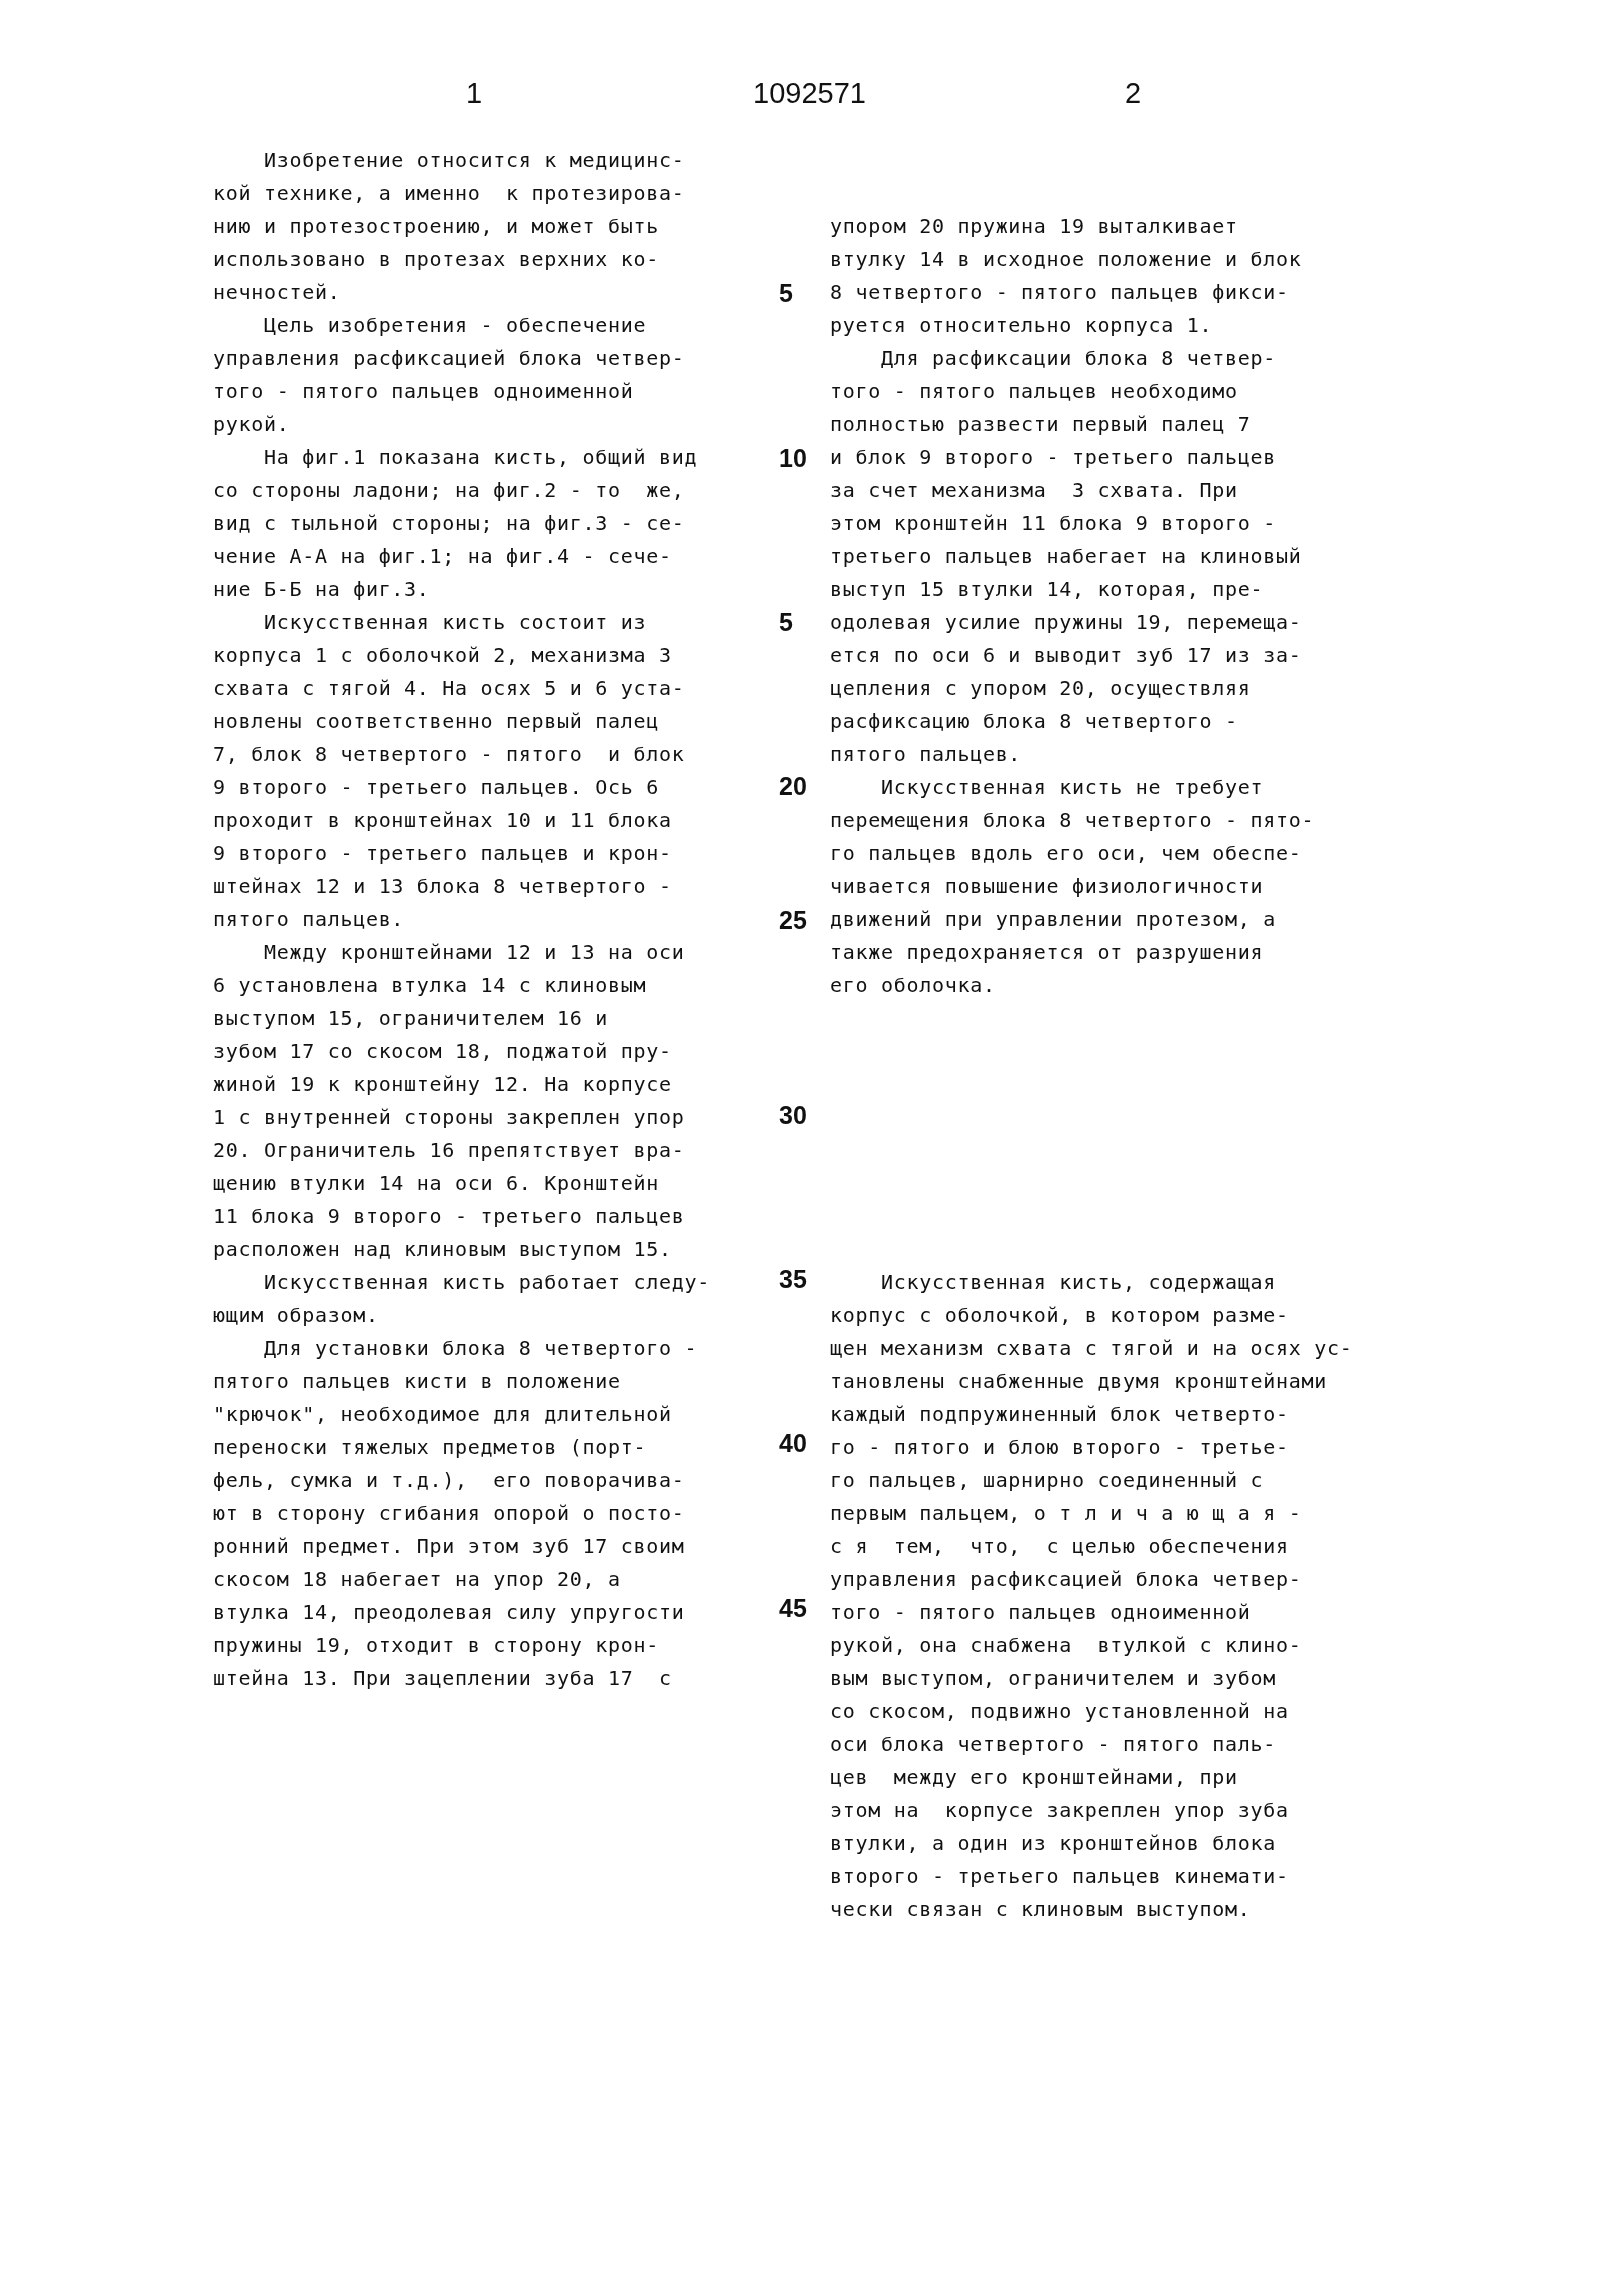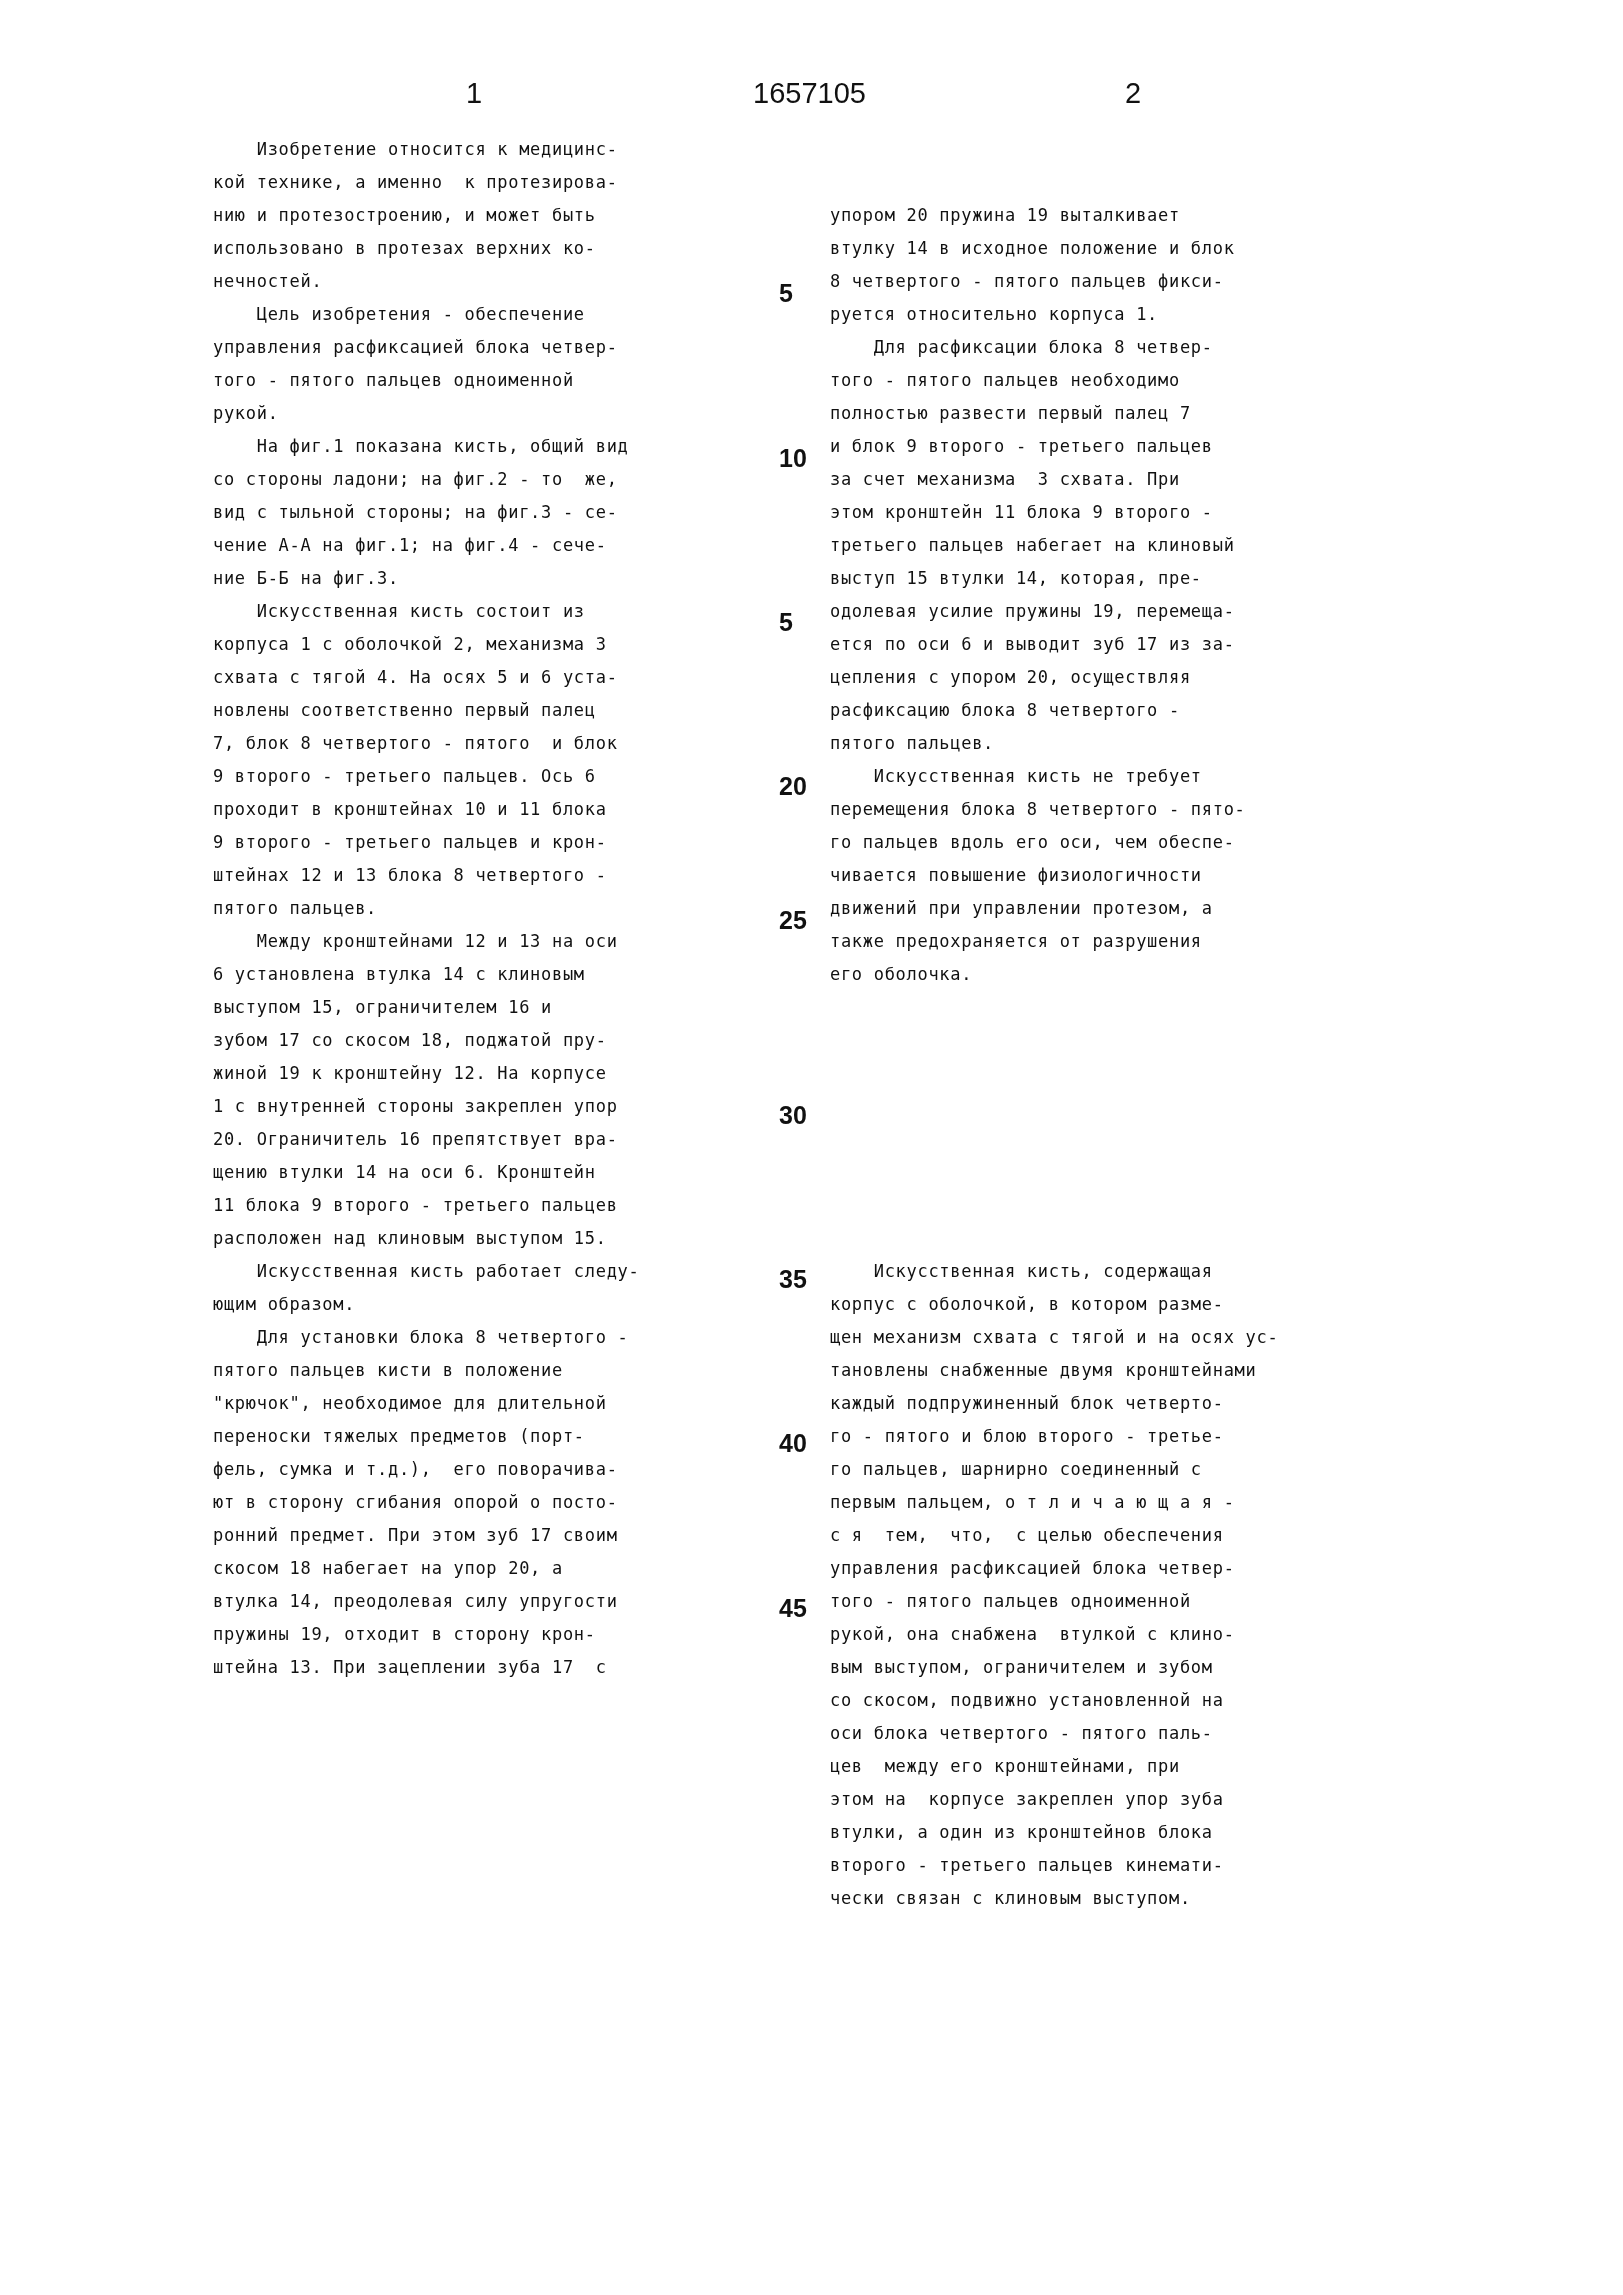--- a/index.html
+++ b/index.html
@@ -1,32 +1,32 @@
 <!DOCTYPE html>
 <html style="font-size:10.5px"><head>
 <meta charset="utf-8">
 <style>
   html, body { margin: 0; padding: 0; background: #ffffff; }
   body { width: 1623px; height: 2295px; position: relative; overflow: hidden;
          font-family: "DejaVu Sans Mono", "Liberation Mono", monospace; color: #111; }
   .hdr { position: absolute; top: 77px; font-size: 29px; font-family: "Liberation Sans Narrow", "Liberation Sans", sans-serif; }
-  .col { position: absolute; top: 133px; font-size: 17px; line-height: 33px; letter-spacing: 0.7px; white-space: pre; }
+  .col { position: absolute; top: 144px; font-size: 20px; line-height: 33px; letter-spacing: 0.7px; white-space: pre; }
   #left { left: 213px; }
   #right { left: 830px; }
   .line { display: block; height: 33px; }
   .gap { display: block; height: 33px; }
   .lnum { position: absolute; left: 779px; font-size: 25px; font-weight: bold; font-family: "Liberation Sans", sans-serif; }
   .spaced { letter-spacing: 14.4px; }
 </style>
 </head>
 <body>
 
 <div>
   <span class="hdr" style="left:466px">1</span>
-  <span class="hdr" style="left:753px">1657105</span>
+  <span class="hdr" style="left:753px">1092571</span>
   <span class="hdr" style="left:1125px">2</span>
 </div>
 
 <div id="left" class="col"><span class="line">    Изобретение относится к медицинс-</span><span class="line">кой технике, а именно  к протезирова-</span><span class="line">нию и протезостроению, и может быть</span><span class="line">использовано в протезах верхних ко-</span><span class="line">нечностей.</span><span class="line">    Цель изобретения - обеспечение</span><span class="line">управления расфиксацией блока четвер-</span><span class="line">того - пятого пальцев одноименной</span><span class="line">рукой.</span><span class="line">    На фиг.1 показана кисть, общий вид</span><span class="line">со стороны ладони; на фиг.2 - то  же,</span><span class="line">вид с тыльной стороны; на фиг.3 - се-</span><span class="line">чение А-А на фиг.1; на фиг.4 - сече-</span><span class="line">ние Б-Б на фиг.3.</span><span class="line">    Искусственная кисть состоит из</span><span class="line">корпуса 1 с оболочкой 2, механизма 3</span><span class="line">схвата с тягой 4. На осях 5 и 6 уста-</span><span class="line">новлены соответственно первый палец</span><span class="line">7, блок 8 четвертого - пятого  и блок</span><span class="line">9 второго - третьего пальцев. Ось 6</span><span class="line">проходит в кронштейнах 10 и 11 блока</span><span class="line">9 второго - третьего пальцев и крон-</span><span class="line">штейнах 12 и 13 блока 8 четвертого -</span><span class="line">пятого пальцев.</span><span class="line">    Между кронштейнами 12 и 13 на оси</span><span class="line">6 установлена втулка 14 с клиновым</span><span class="line">выступом 15, ограничителем 16 и</span><span class="line">зубом 17 со скосом 18, поджатой пру-</span><span class="line">жиной 19 к кронштейну 12. На корпусе</span><span class="line">1 с внутренней стороны закреплен упор</span><span class="line">20. Ограничитель 16 препятствует вра-</span><span class="line">щению втулки 14 на оси 6. Кронштейн</span><span class="line">11 блока 9 второго - третьего пальцев</span><span class="line">расположен над клиновым выступом 15.</span><span class="line">    Искусственная кисть работает следу-</span><span class="line">ющим образом.</span><span class="line">    Для установки блока 8 четвертого -</span><span class="line">пятого пальцев кисти в положение</span><span class="line">"крючок", необходимое для длительной</span><span class="line">переноски тяжелых предметов (порт-</span><span class="line">фель, сумка и т.д.),  его поворачива-</span><span class="line">ют в сторону сгибания опорой о посто-</span><span class="line">ронний предмет. При этом зуб 17 своим</span><span class="line">скосом 18 набегает на упор 20, а</span><span class="line">втулка 14, преодолевая силу упругости</span><span class="line">пружины 19, отходит в сторону крон-</span><span class="line">штейна 13. При зацеплении зуба 17  с</span></div>
 <div id="right" class="col">
   <div id="right-top"><span class="line">упором 20 пружина 19 выталкивает</span><span class="line">втулку 14 в исходное положение и блок</span><span class="line">8 четвертого - пятого пальцев фикси-</span><span class="line">руется относительно корпуса 1.</span><span class="line">    Для расфиксации блока 8 четвер-</span><span class="line">того - пятого пальцев необходимо</span><span class="line">полностью развести первый палец 7</span><span class="line">и блок 9 второго - третьего пальцев</span><span class="line">за счет механизма  3 схвата. При</span><span class="line">этом кронштейн 11 блока 9 второго -</span><span class="line">третьего пальцев набегает на клиновый</span><span class="line">выступ 15 втулки 14, которая, пре-</span><span class="line">одолевая усилие пружины 19, перемеща-</span><span class="line">ется по оси 6 и выводит зуб 17 из за-</span><span class="line">цепления с упором 20, осуществляя</span><span class="line">расфиксацию блока 8 четвертого -</span><span class="line">пятого пальцев.</span><span class="line">    Искусственная кисть не требует</span><span class="line">перемещения блока 8 четвертого - пято-</span><span class="line">го пальцев вдоль его оси, чем обеспе-</span><span class="line">чивается повышение физиологичности</span><span class="line">движений при управлении протезом, а</span><span class="line">также предохраняется от разрушения</span><span class="line">его оболочка.</span></div>
   <span class="gap"></span>
   <span class="gap"></span>
   <div id="right-claims"><span class="line">    Искусственная кисть, содержащая</span><span class="line">корпус с оболочкой, в котором разме-</span><span class="line">щен механизм схвата с тягой и на осях ус-</span><span class="line">тановлены снабженные двумя кронштейнами</span><span class="line">каждый подпружиненный блок четверто-</span><span class="line">го - пятого и блою второго - третье-</span><span class="line">го пальцев, шарнирно соединенный с</span><span class="line">первым пальцем, о т л и ч а ю щ а я -</span><span class="line">с я  тем,  что,  с целью обеспечения</span><span class="line">управления расфиксацией блока четвер-</span><span class="line">того - пятого пальцев одноименной</span><span class="line">рукой, она снабжена  втулкой с клино-</span><span class="line">вым выступом, ограничителем и зубом</span><span class="line">со скосом, подвижно установленной на</span><span class="line">оси блока четвертого - пятого паль-</span><span class="line">цев  между его кронштейнами, при</span><span class="line">этом на  корпусе закреплен упор зуба</span><span class="line">втулки, а один из кронштейнов блока</span><span class="line">второго - третьего пальцев кинемати-</span><span class="line">чески связан с клиновым выступом.</span></div>
 </div>

